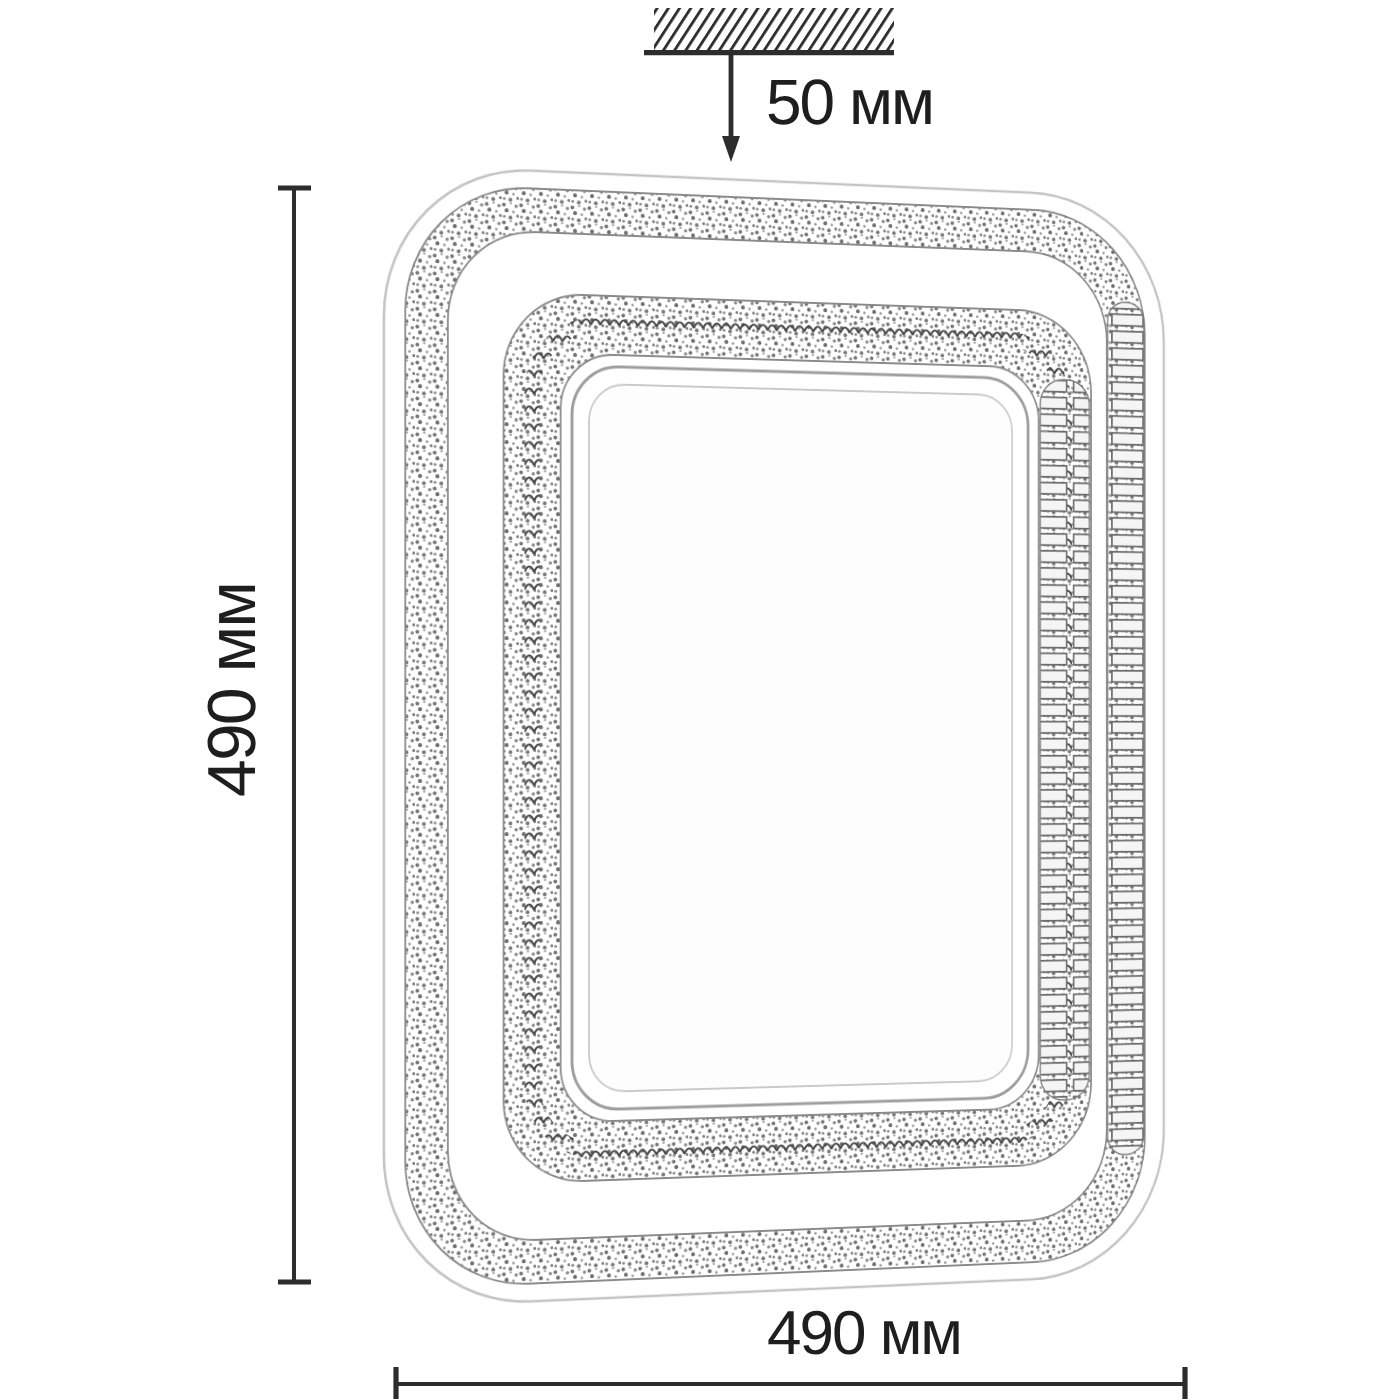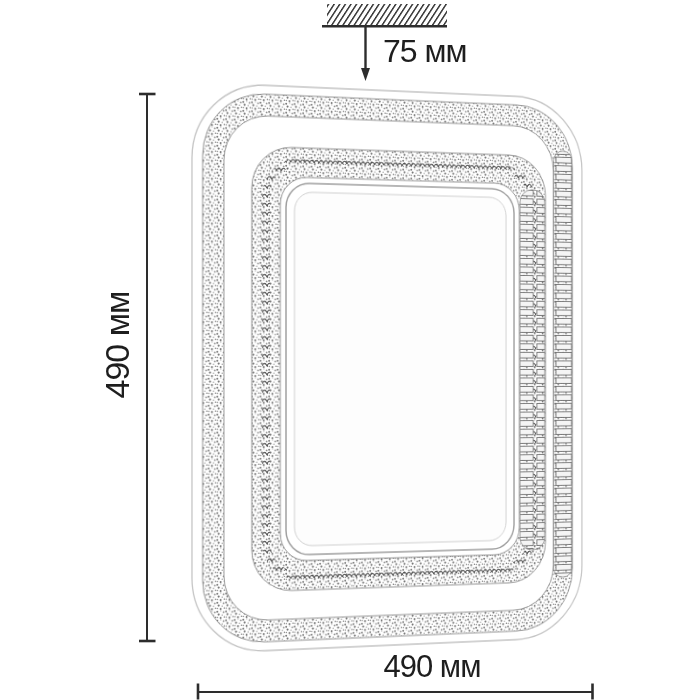--- a/index.html
+++ b/index.html
@@ -97,17 +97,17 @@
       <line x1="139" y1="641" x2="155.5" y2="641" stroke="#2d2d2d" stroke-width="2.6"></line>
     </g>
 
     <g>
       <line x1="198" y1="692" x2="592.5" y2="692" stroke="#2d2d2d" stroke-width="2"></line>
       <line x1="198" y1="683.5" x2="198" y2="699.5" stroke="#2d2d2d" stroke-width="2.6"></line>
       <line x1="592.5" y1="683.5" x2="592.5" y2="699.5" stroke="#2d2d2d" stroke-width="2.6"></line>
     </g>
   </svg>
 
-  <div class="dim-label top">75 мм</div>
+  <div class="dim-label top">50 мм</div>
   <div class="dim-label left">490 мм</div>
   <div class="dim-label bottom">490 мм</div>
 
 </div>
 
 </body></html>

